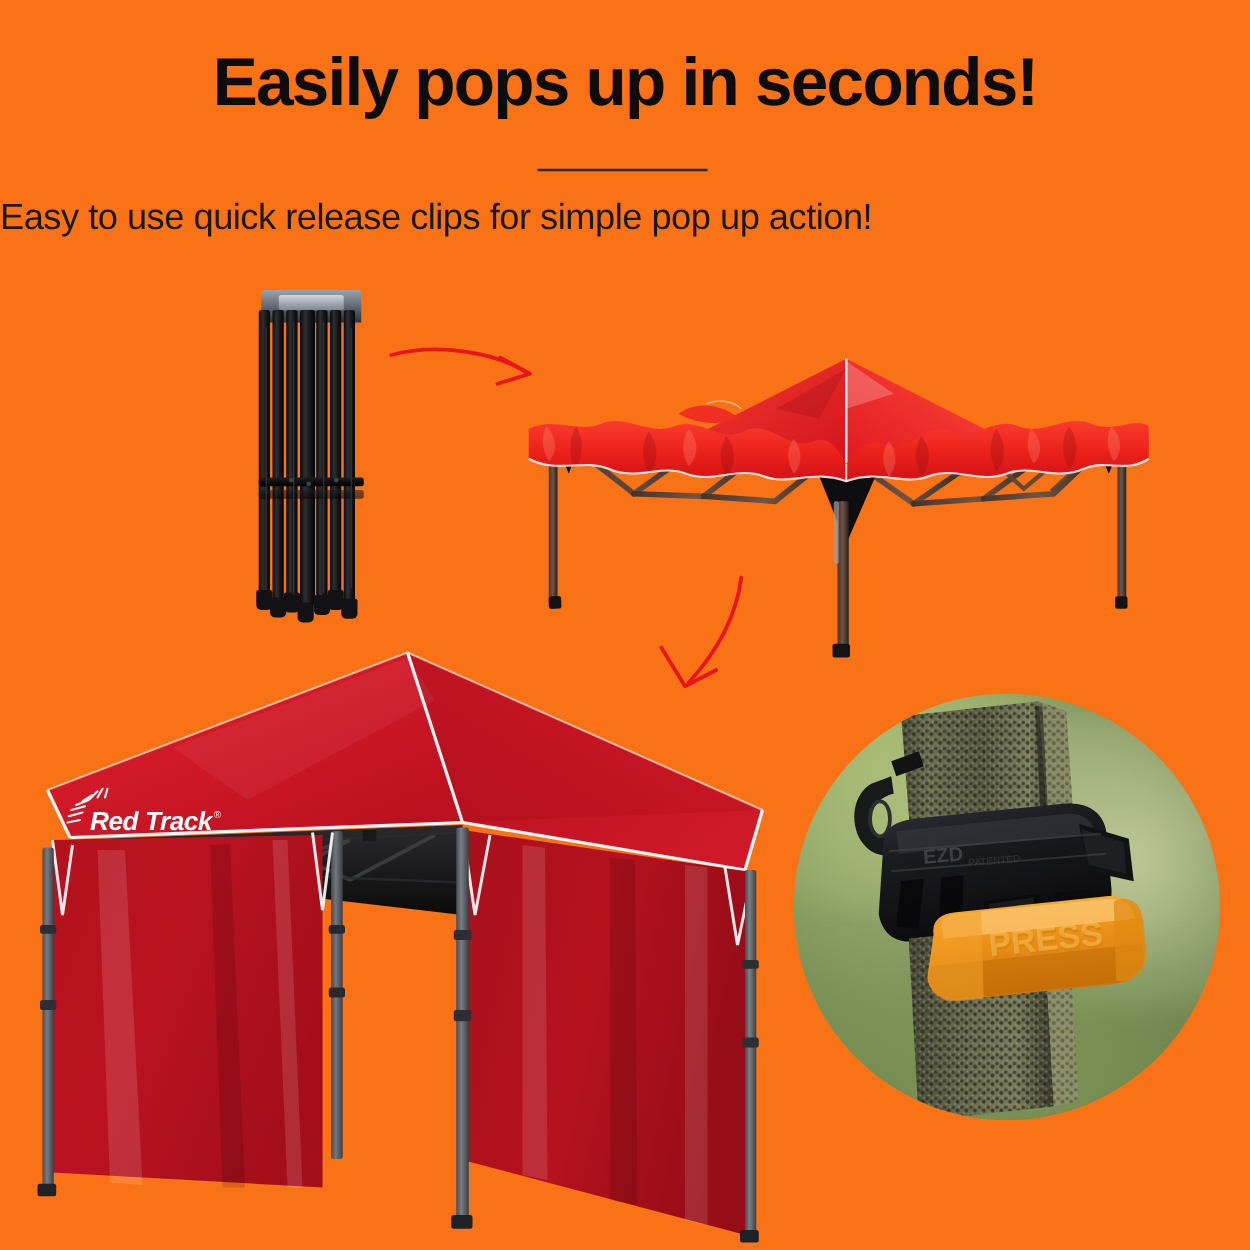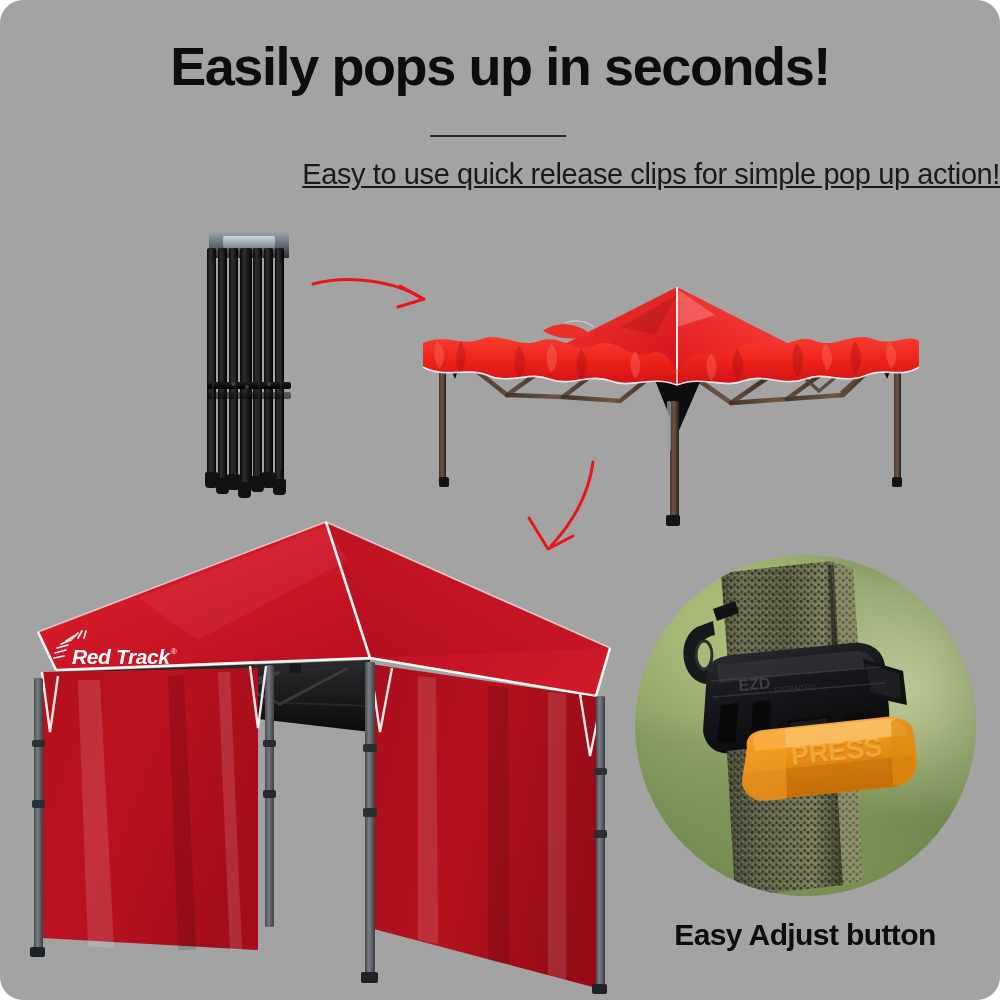--- a/index.html
+++ b/index.html
@@ -40,26 +40,25 @@
     position: absolute;
     left: 430px; top: 135px;
     width: 136px; height: 2px;
     background: #2a2a2a;
   }
 
   .subhead {
     position: absolute;
     left: 0; top: 158px;
     width: 1000px;
-    text-align: right;
+    text-align: left;
     font-size: 29px;
     font-weight: 400;
     letter-spacing: -0.4px;
     color: #1a1a1a;
-    text-decoration: underline;
   }
 
   
   .folded {
     position: absolute;
     left: 203px; top: 232px;
     width: 92px; height: 258px;
   }
   .folded .cap {
     position: absolute; left: 6px; top: 0; width: 80px; height: 26px;
@@ -137,21 +136,21 @@
     text-align: center;
     font-size: 30px;
     font-weight: 700;
     letter-spacing: -0.6px;
     color: #0d0d0d;
   }
 </style>
 </head>
 <body>
 
-<div id="page" style="background: #a3a3a3; border-radius: 23px;">
+<div id="page" style="background: #f97316;">
 
   <div class="headline">Easily pops up in seconds!</div>
 
   <div class="divider"></div>
 
   <div class="subhead">Easy to use quick release clips for simple pop up action!</div>
 
   <div class="folded">
     <div class="cap"></div>
     <div class="pole" style="left:4px;">
@@ -550,15 +549,14 @@
 
         <text x="158" y="212" font-family="Liberation Sans, sans-serif" font-size="27" font-weight="bold" fill="#d9850f" opacity=".85" transform="rotate(-6 158 212)">PRESS</text>
         <text x="157" y="210" font-family="Liberation Sans, sans-serif" font-size="27" font-weight="bold" fill="#fbc566" opacity=".5" transform="rotate(-6 157 210)">PRESS</text>
 
         <path d="M262,164 C274,163 279,172 280,184 L282,206 C283,218 276,228 264,230
                  L258,230 L256,166 Z" fill="#e08a12" opacity=".7"></path>
       </g>
     </svg>
   </div>
 
-  <div class="caption">Easy Adjust button</div>
 
 </div>
 
 </body></html>

